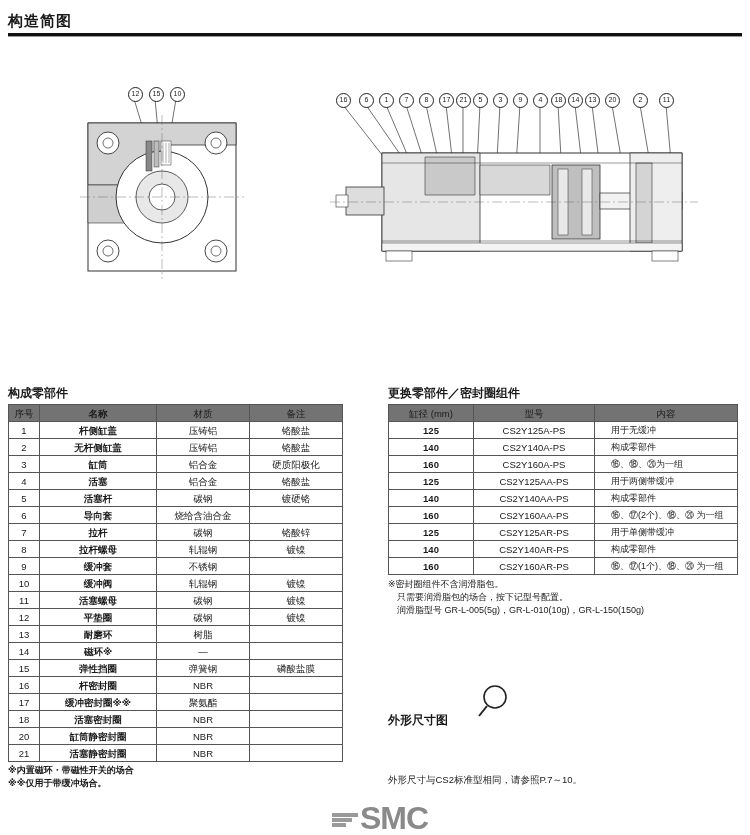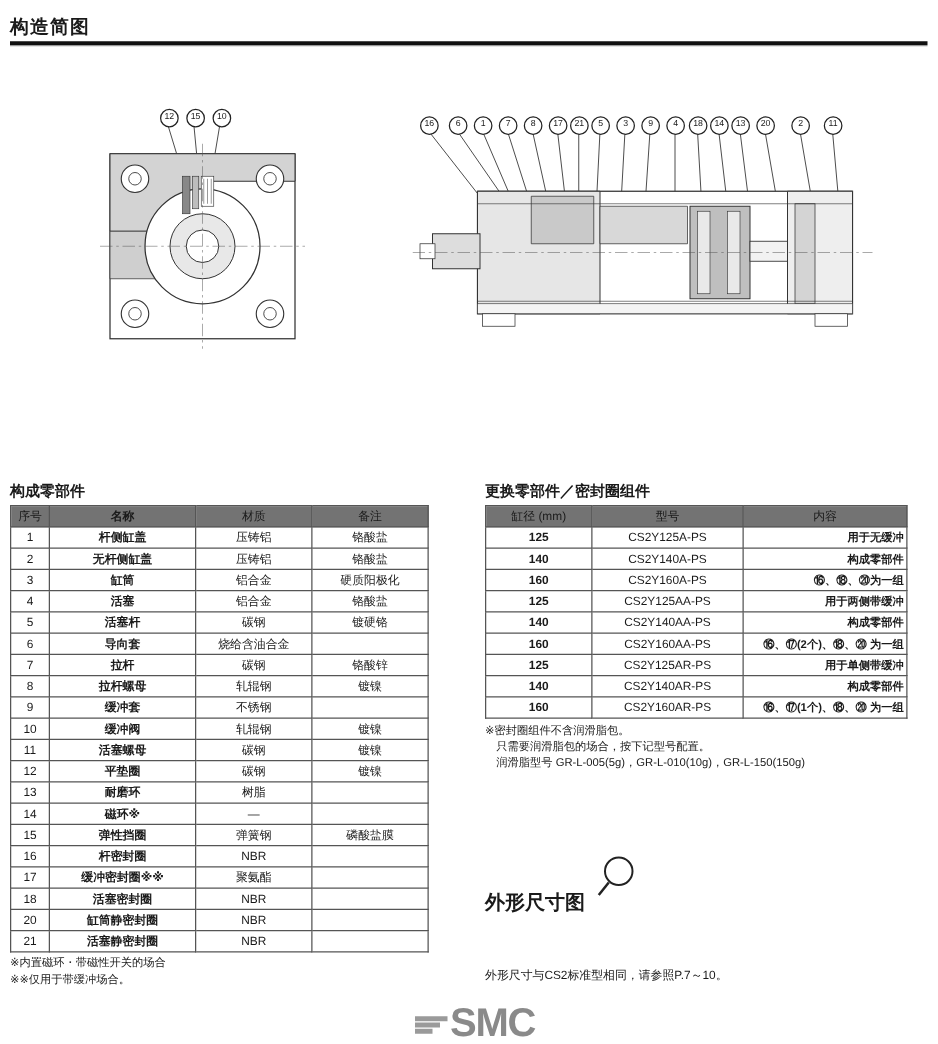--- a/index.html
+++ b/index.html
@@ -48,26 +48,26 @@
   
   #parts-table th:nth-child(1),#parts-table td:nth-child(1){width:26px;}
   #parts-table th:nth-child(2),#parts-table td:nth-child(2){width:112px;font-weight:bold;}
   #parts-table th:nth-child(3),#parts-table td:nth-child(3){width:88px;}
   #parts-table th:nth-child(4),#parts-table td:nth-child(4){width:88px;}
   
   #seal-table th:nth-child(1),#seal-table td:nth-child(1){width:80px;}
   #seal-table th:nth-child(2),#seal-table td:nth-child(2){width:116px;}
   #seal-table th:nth-child(3),#seal-table td:nth-child(3){width:124px;}
   #seal-table td.bold{font-weight:bold;}
-  #seal-table td.note{text-align:right;padding-left:4px;font-size:9px;font-weight:bold;}
+  #seal-table td.note{text-align:left;padding-left:16px;font-size:9px;}
   .notes{position:absolute;font-size:9px;line-height:13px;}
   .notes-right{position:absolute;font-size:9px;line-height:13px;width:330px;}
   .indent{padding-left:9px;display:block;}
   .dim-box{position:absolute;font-size:9.5px;}
-  .dim-title{font-size:16px;font-weight:bold;}
+  .dim-title{font-size:12px;font-weight:bold;}
   
   .logo{
     position:absolute;left:332px;top:800px;
     font-size:32px;font-weight:bold;color:#8a8a8a;letter-spacing:-1px;
     font-family:"Liberation Sans",sans-serif;
   }
   .logo .mark{display:inline-block;width:26px;height:14px;margin-right:2px;vertical-align:2px;
     background:
       linear-gradient(#9a9a9a,#9a9a9a) 0 0/26px 4px no-repeat,
       linear-gradient(#9a9a9a,#9a9a9a) 0 5px/20px 4px no-repeat,
@@ -318,21 +318,21 @@
       </tr>
       <tr>
         <td>21</td>
         <td>活塞静密封圈</td>
         <td>NBR</td>
         <td></td>
       </tr>
     </tbody>
 </table>
 
-<div class="notes" style="left:8px;top:764px;">
+<div class="notes" style="left:8px;top:764px;font-weight:bold;">
   <div>※内置磁环・带磁性开关的场合</div>
   <div>※※仅用于带缓冲场合。</div>
 </div>
 
 <div class="sec-head" style="left:388px;top:385px;">更换零部件／密封圈组件</div>
 <table class="tbl" id="seal-table" style="left:388px;top:404px;">
   <thead>
     <tr>
       <th>缸径 (mm)</th>
       <th>型号</th>

